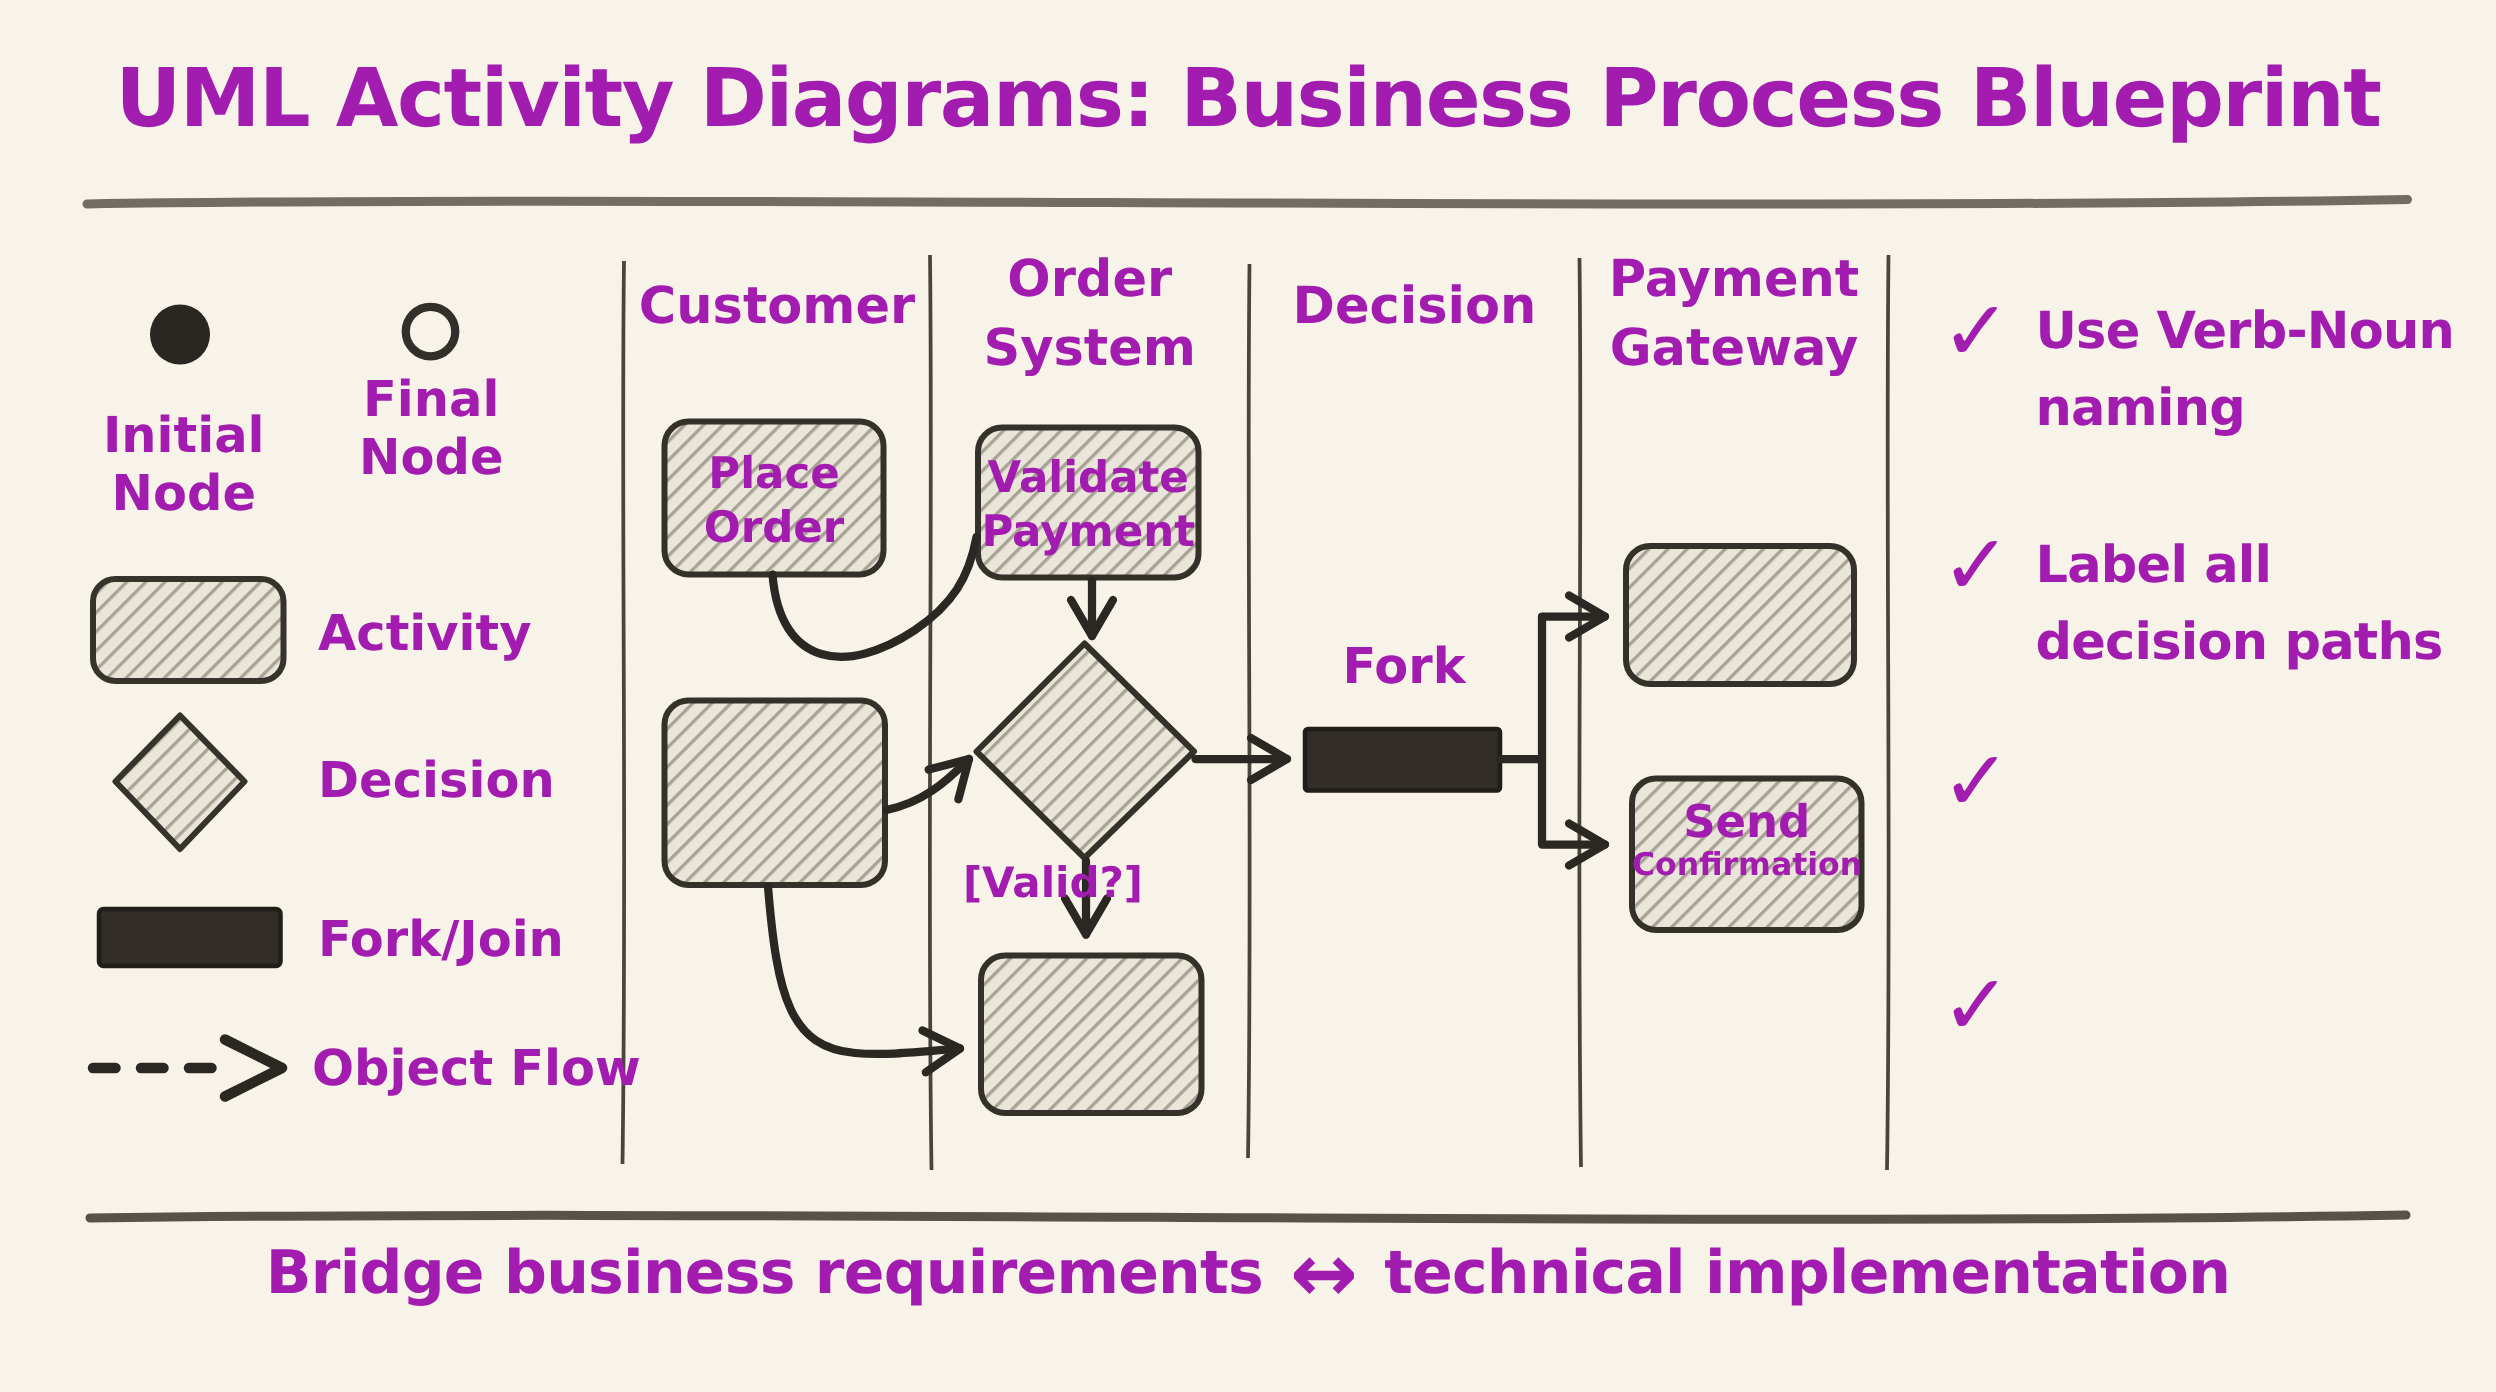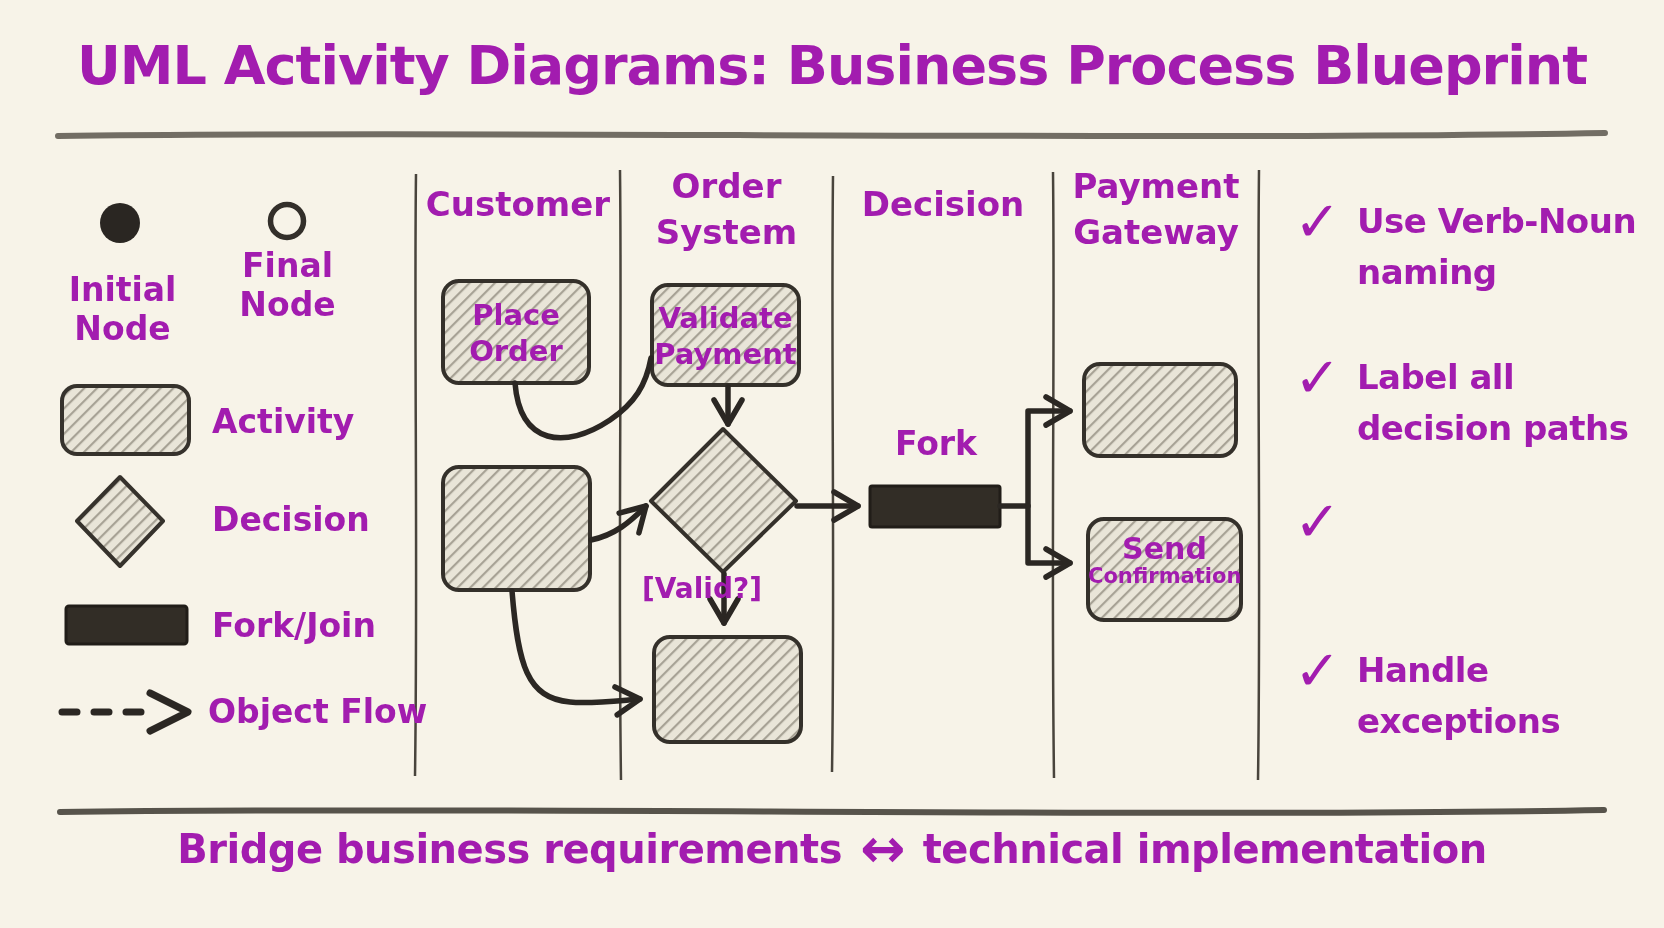--- a/index.html
+++ b/index.html
@@ -113,22 +113,20 @@
   <div class="abs check-row" style="left:1294px;top:352px;">
     <span class="check-glyph">✓</span>
     <div class="check-text">Label all
 decision paths</div>
   </div>
   <div class="abs check-row" style="left:1294px;top:496px;">
     <span class="check-glyph">✓</span>
   </div>
   <div class="abs check-row" style="left:1294px;top:645px;">
     <span class="check-glyph">✓</span>
-    <div class="check-text">Handle
-exceptions</div>
   </div>
 
   <div class="abs footer-row">
     <span>Bridge business requirements</span>
     <span class="footer-arrow">↔</span>
     <span>technical implementation</span>
   </div>
 
 </div>
 

